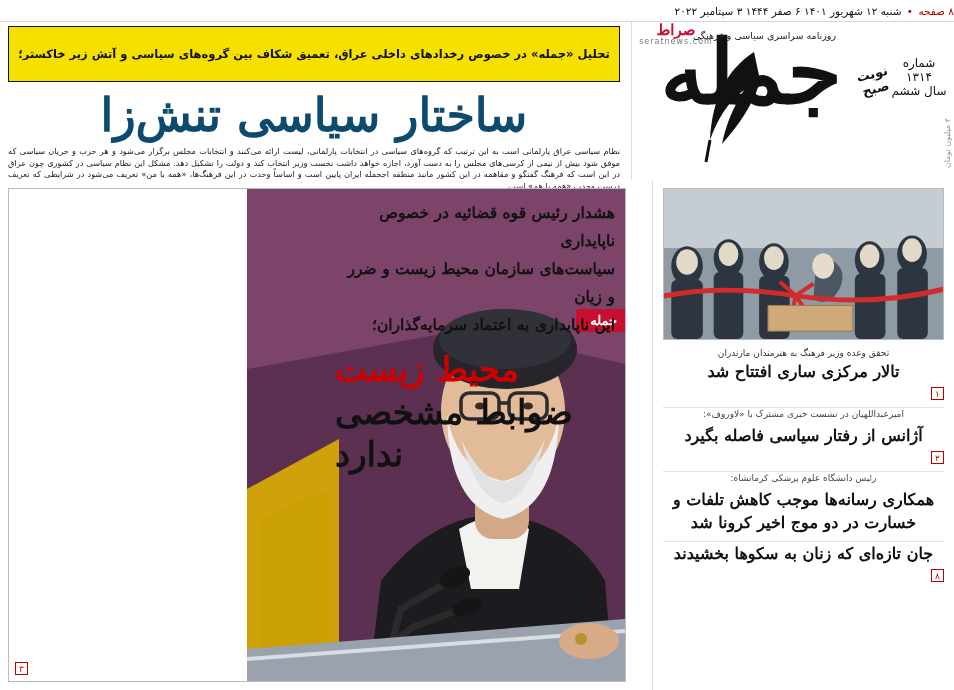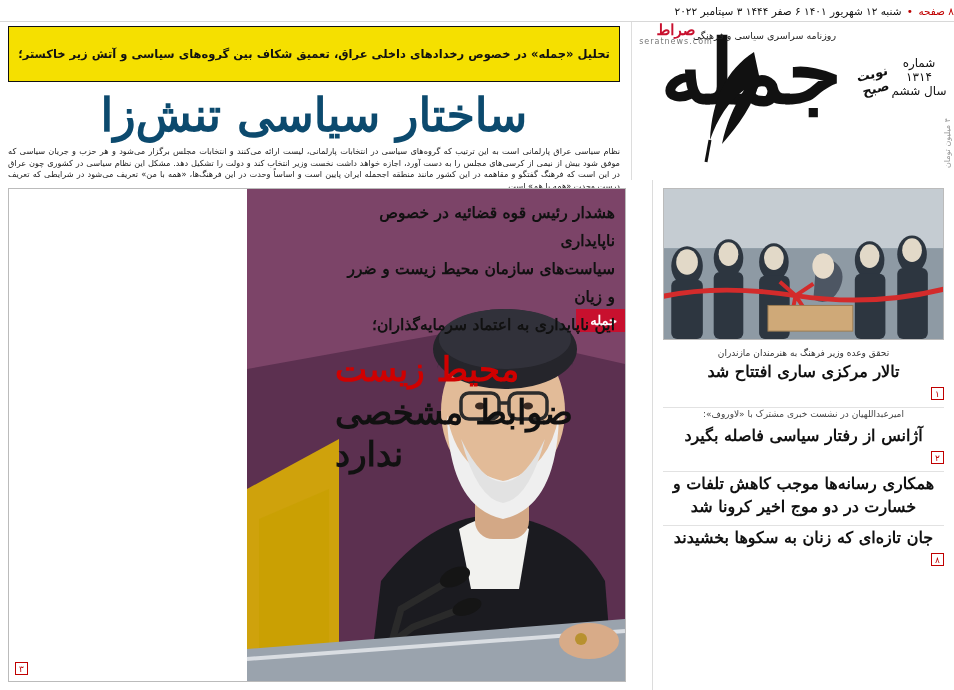--- a/index.html
+++ b/index.html
@@ -455,20 +455,21 @@
 
       <div class="brief">
         <div class="brief-over">امیرعبداللهیان در نشست خبری مشترک با «لاوروف»:</div>
         <div class="brief-title">آژانس از رفتار سیاسی فاصله بگیرد</div>
         <div class="brief-foot">
           <div class="pagenum">۲</div>
         </div>
       </div>
 
       <div class="brief">
+        <div class="brief-over">رئیس دانشگاه علوم پزشکی کرمانشاه:</div>
         <div class="brief-title">همکاری رسانه‌ها موجب کاهش تلفات و خسارت در دو موج اخیر کرونا شد</div>
       </div>
 
       <div class="brief" style="border-bottom:none">
         <div class="brief-title">جان تازه‌ای که زنان به سکوها بخشیدند</div>
         <div class="brief-foot">
           <div class="pagenum">۸</div>
         </div>
       </div>
     </div>

